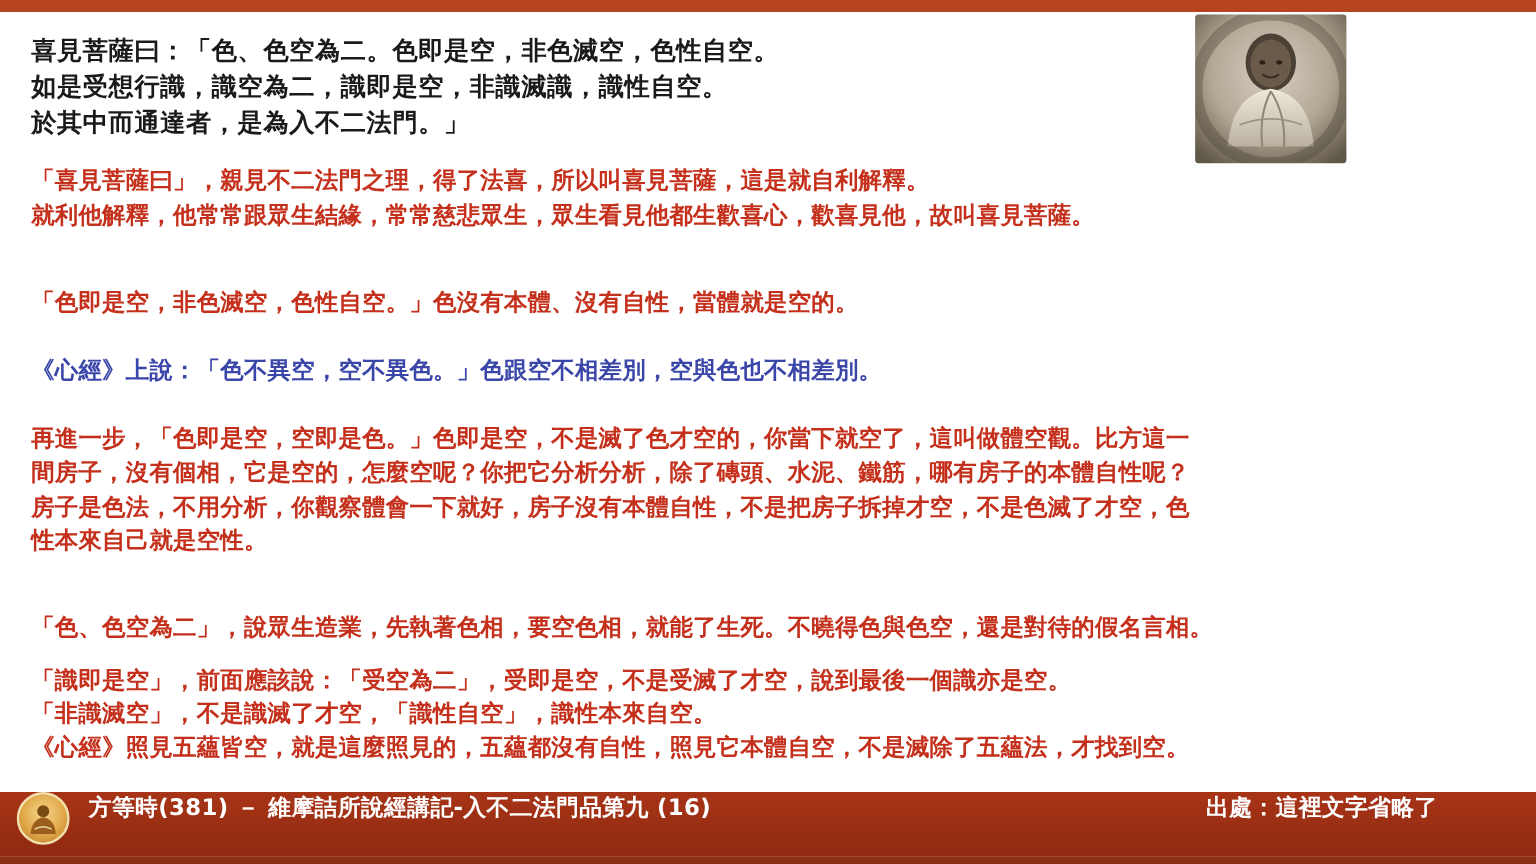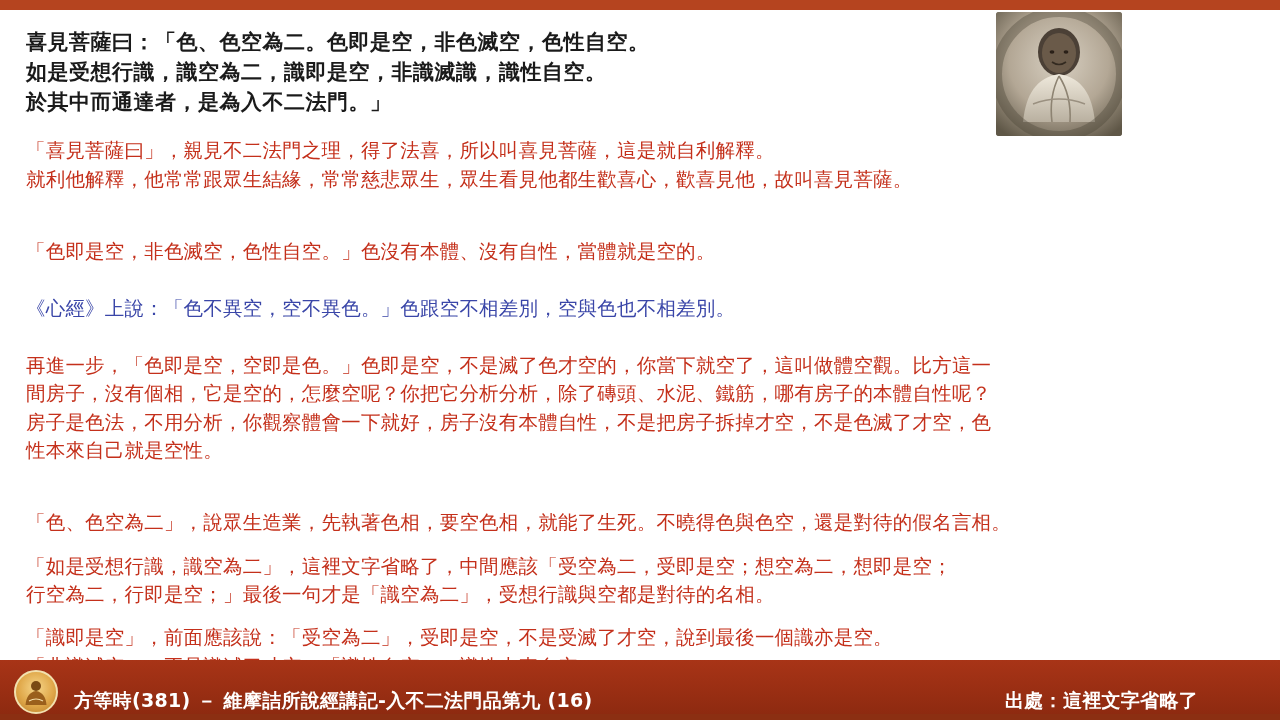--- a/index.html
+++ b/index.html
@@ -47,21 +47,21 @@
     font-weight: 700;
     letter-spacing: 0.5px;
     white-space: pre-line;
     margin: 0 0 20px 0;
     max-width: 1100px;
   }
   .commentary {
     color: #c4301b;
     font-size: 19.5px;
     line-height: 1.46;
-    font-weight: 400;
+    font-weight: 700;
     letter-spacing: 0.2px;
     white-space: pre-line;
     margin: 0 0 15px 0;
   }
   .para-mixed .blue {
     color: #3a46a8;
   }
   
   .portrait {
     position: absolute;
@@ -76,21 +76,21 @@
   .portrait svg { display: block; }
   
   .footer {
     position: absolute;
     left: 0;
     bottom: 6px;
     width: 1280px;
     height: 54px;
     background: linear-gradient(180deg, #a83417 0%, #8e2a10 100%);
     display: flex;
-    align-items: flex-end;
+    align-items: flex-start;
     padding: 0 22px 0 14px;
   }
   .footer-badge {
     width: 44px;
     height: 44px;
     border-radius: 50%;
     background: radial-gradient(circle at 50% 40%, #f6d68a 0%, #e0a84a 55%, #b97c27 100%);
     border: 2px solid #f2e0ae;
     flex: 0 0 auto;
     position: relative;
@@ -169,22 +169,20 @@
       <div>「色即是空，非色滅空，色性自空。」色沒有本體、沒有自性，當體就是空的。</div>
       <div class="blue">《心經》上說：「色不異空，空不異色。」色跟空不相差別，空與色也不相差別。</div>
       <div>再進一步，「色即是空，空即是色。」色即是空，不是滅了色才空的，你當下就空了，這叫做體空觀。比方這一
 間房子，沒有個相，它是空的，怎麼空呢？你把它分析分析，除了磚頭、水泥、鐵筋，哪有房子的本體自性呢？
 房子是色法，不用分析，你觀察體會一下就好，房子沒有本體自性，不是把房子拆掉才空，不是色滅了才空，色
 性本來自己就是空性。</div>
     </div>
 
     <div class="commentary">「色、色空為二」，說眾生造業，先執著色相，要空色相，就能了生死。不曉得色與色空，還是對待的假名言相。</div>
 
-    <div class="commentary">「如是受想行識，識空為二」，這裡文字省略了，中間應該「受空為二，受即是空；想空為二，想即是空；
-行空為二，行即是空；」最後一句才是「識空為二」，受想行識與空都是對待的名相。</div>
 
     <div class="commentary">「識即是空」，前面應該說：「受空為二」，受即是空，不是受滅了才空，說到最後一個識亦是空。
 「非識滅空」，不是識滅了才空，「識性自空」，識性本來自空。
 《心經》照見五蘊皆空，就是這麼照見的，五蘊都沒有自性，照見它本體自空，不是滅除了五蘊法，才找到空。</div>
 
   </div>
 
   <div class="footer">
     <div class="footer-badge">
       <svg class="fig" viewBox="0 0 26 28">

